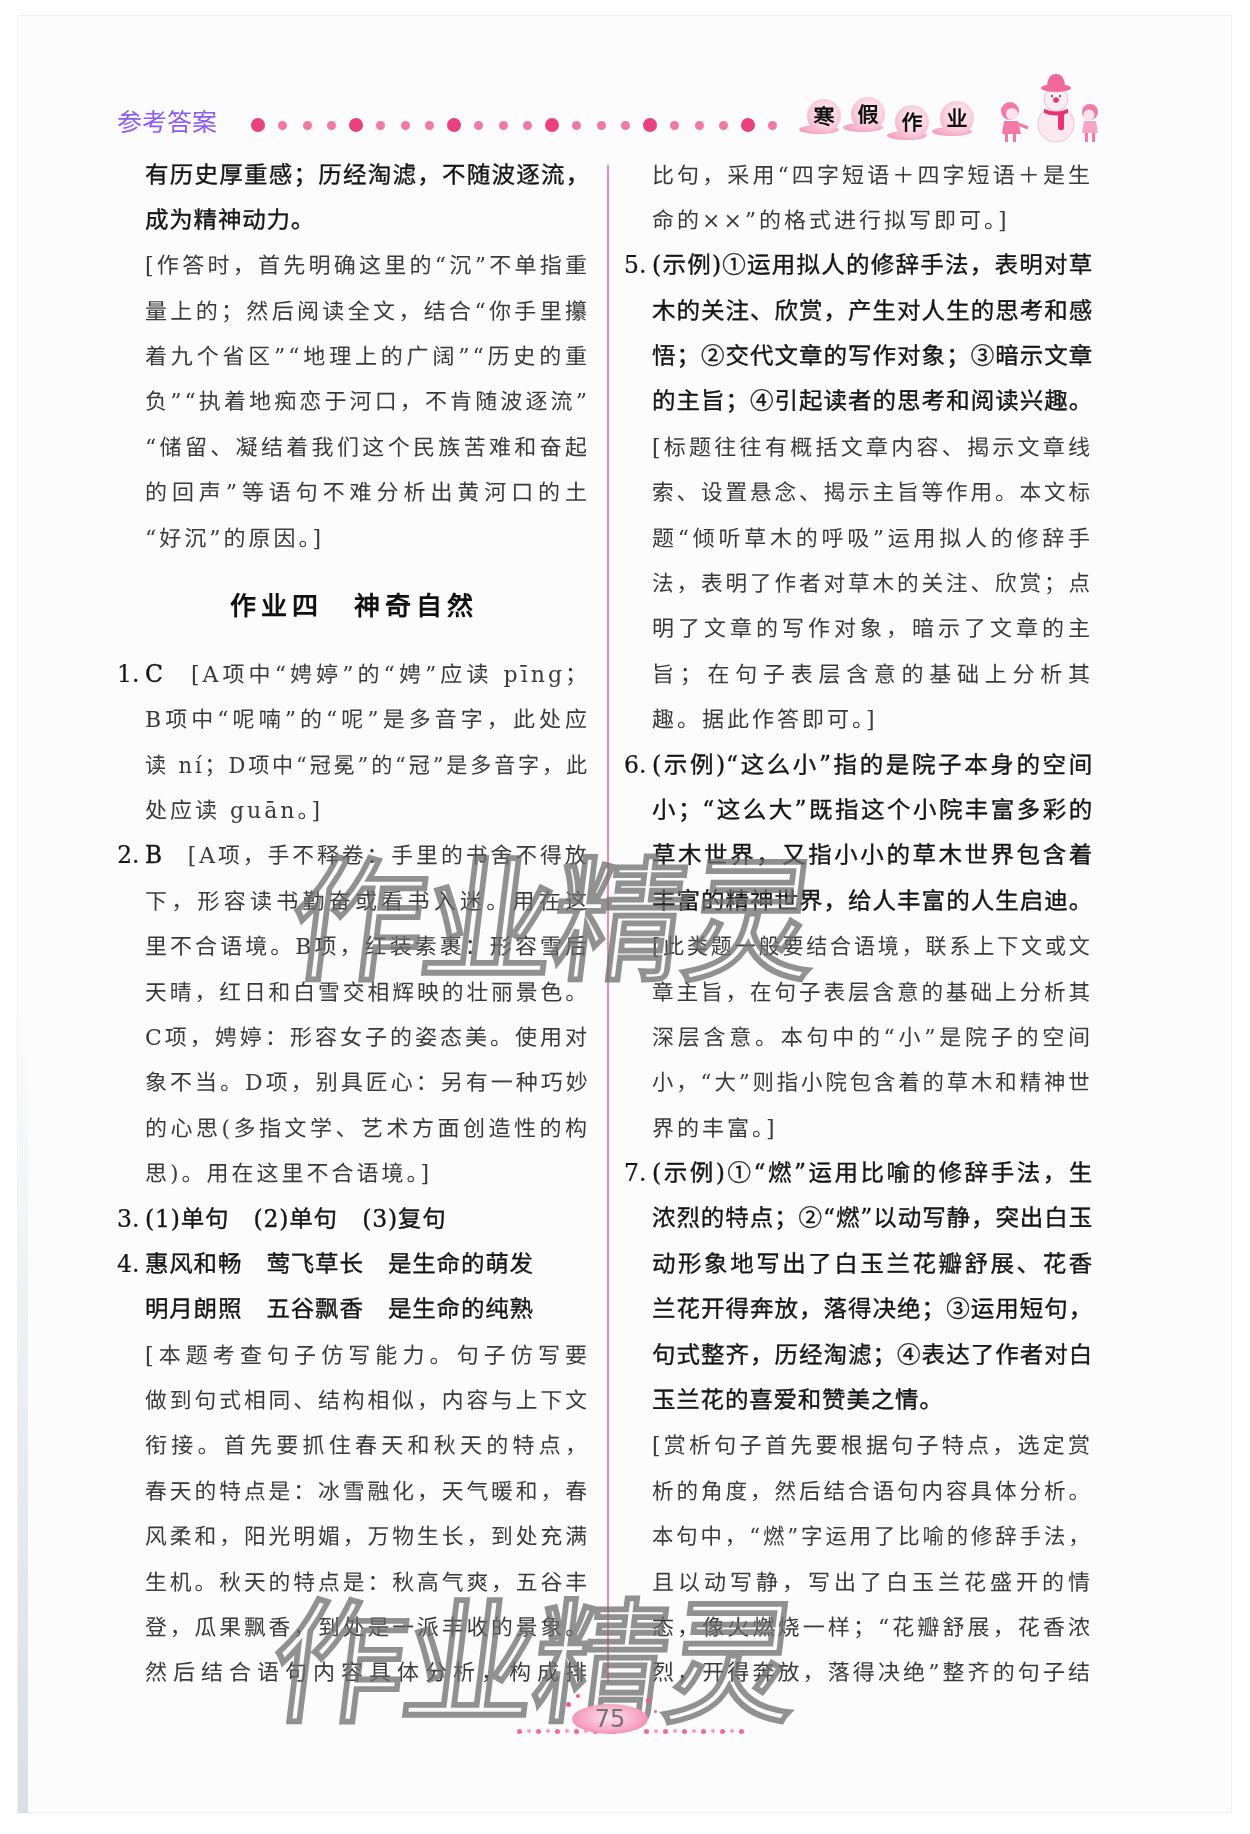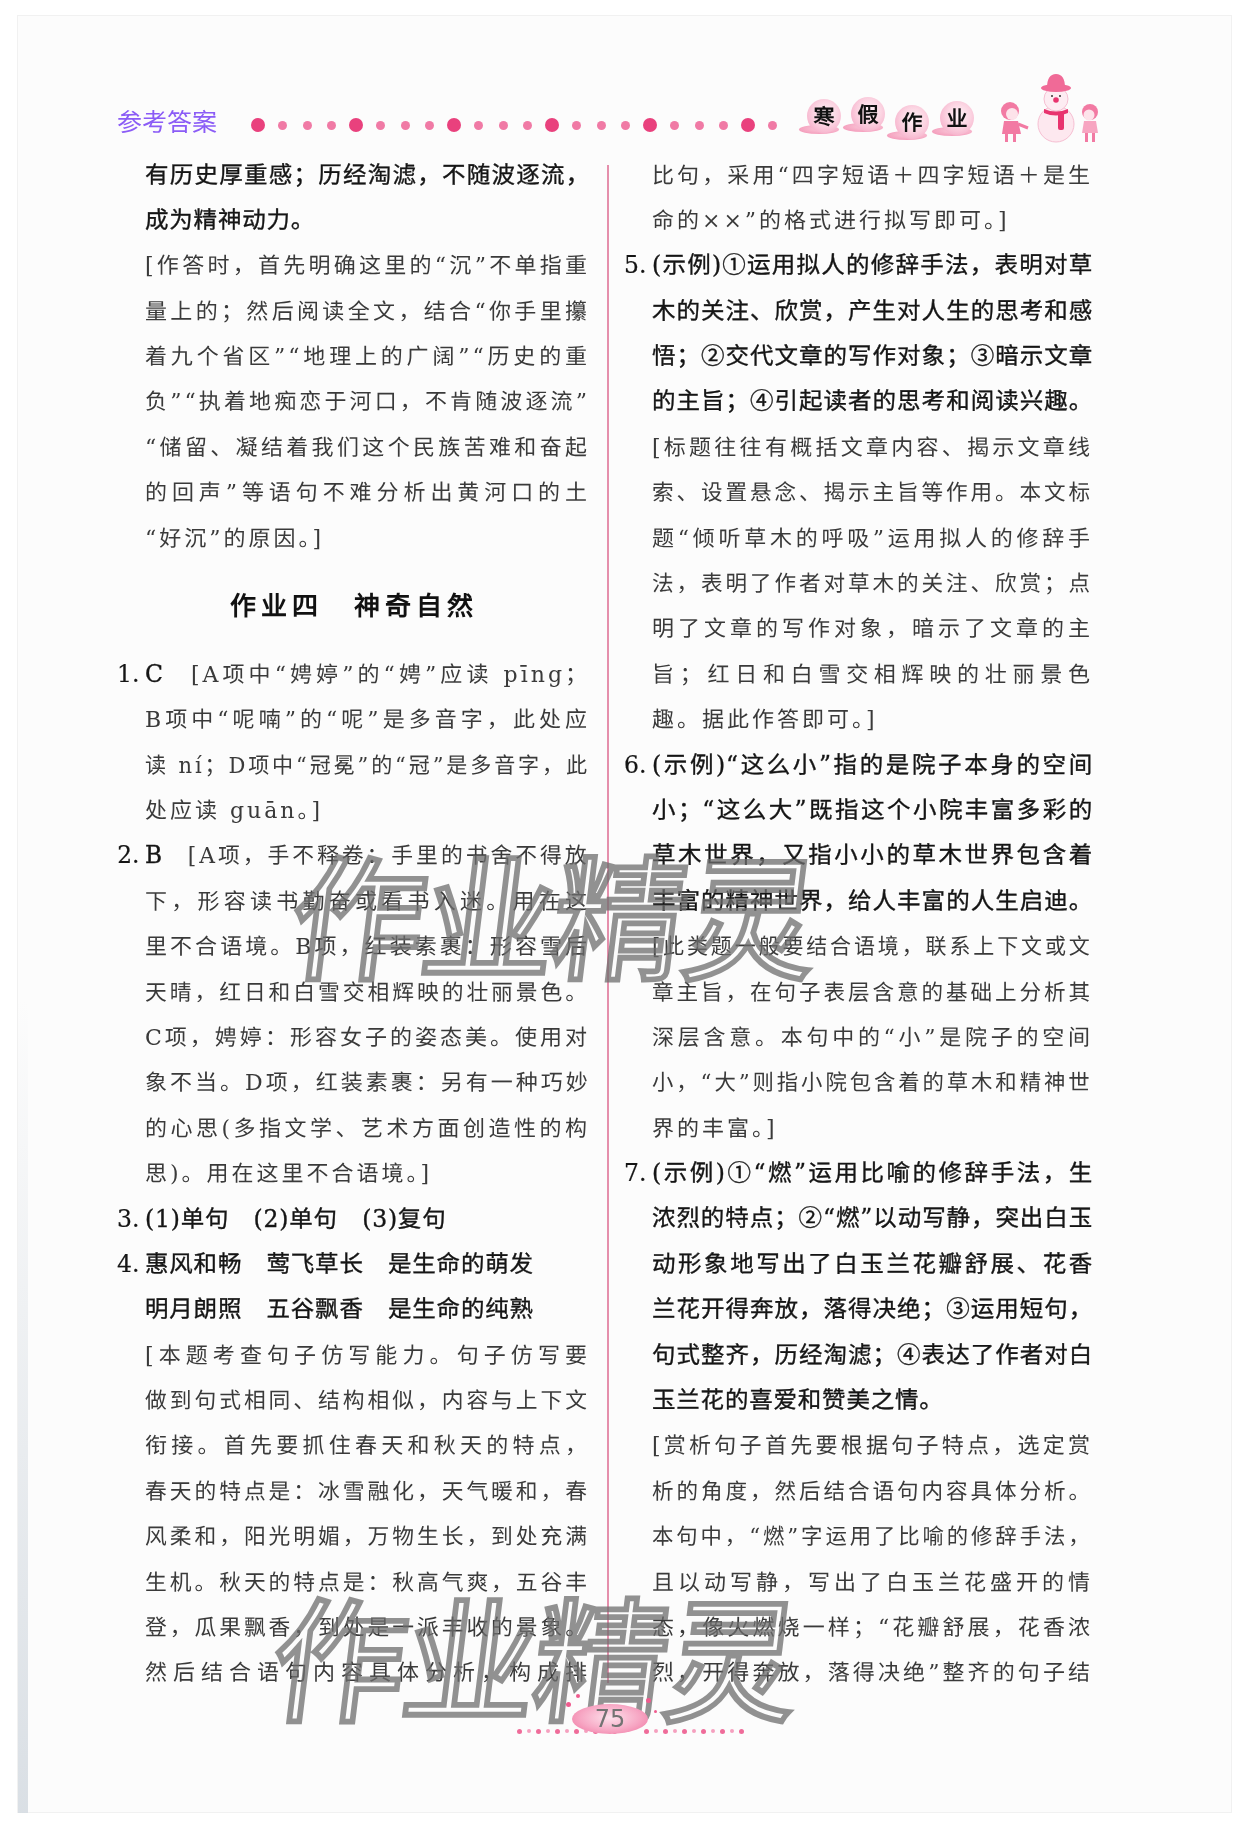--- a/index.html
+++ b/index.html
@@ -193,21 +193,21 @@
 
   <div class="ln j"><span class="n">1.</span><span class="a">C</span><span class="e">　[A项中“娉婷”的“娉”应读 pīng；</span></div>
   <div class="ln j"><span class="e">B项中“呢喃”的“呢”是多音字，此处应</span></div>
   <div class="ln j" style="transform-origin: left center; transform: scaleX(0.956989);"><span class="e">读 ní；D项中“冠冕”的“冠”是多音字，此</span></div>
   <div class="ln l"><span class="e">处应读 guān。]</span></div>
   <div class="ln j" style="transform-origin: left center; transform: scaleX(0.991091);"><span class="n">2.</span><span class="a">B</span><span class="e">　[A项，手不释卷：手里的书舍不得放</span></div>
   <div class="ln j"><span class="e">下，形容读书勤奋或看书入迷。用在这</span></div>
   <div class="ln j"><span class="e">里不合语境。B项，红装素裹：形容雪后</span></div>
   <div class="ln j" style="transform-origin: left center; transform: scaleX(0.988889);"><span class="e">天晴，红日和白雪交相辉映的壮丽景色。</span></div>
   <div class="ln j"><span class="e">C项，娉婷：形容女子的姿态美。使用对</span></div>
-  <div class="ln j"><span class="e">象不当。D项，红装素裹：另有一种巧妙</span></div>
+  <div class="ln j"><span class="e">象不当。D项，别具匠心：另有一种巧妙</span></div>
   <div class="ln j"><span class="e">的心思(多指文学、艺术方面创造性的构</span></div>
   <div class="ln l"><span class="e">思)。用在这里不合语境。]</span></div>
   <div class="ln l"><span class="n">3.</span><span class="a">(1)单句　(2)单句　(3)复句</span></div>
   <div class="ln l"><span class="n">4.</span><span class="a">惠风和畅　莺飞草长　是生命的萌发</span></div>
   <div class="ln l"><span class="a">明月朗照　五谷飘香　是生命的纯熟</span></div>
   <div class="ln j"><span class="e">[本题考查句子仿写能力。句子仿写要</span></div>
   <div class="ln j" style="transform-origin: left center; transform: scaleX(0.988889);"><span class="e">做到句式相同、结构相似，内容与上下文</span></div>
   <div class="ln j"><span class="e">衔接。首先要抓住春天和秋天的特点，</span></div>
   <div class="ln j" style="transform-origin: left center; transform: scaleX(0.988889);"><span class="e">春天的特点是：冰雪融化，天气暖和，春</span></div>
   <div class="ln j" style="transform-origin: left center; transform: scaleX(0.988889);"><span class="e">风柔和，阳光明媚，万物生长，到处充满</span></div>
@@ -221,21 +221,21 @@
   <div class="ln l"><span class="e">命的××”的格式进行拟写即可。]</span></div>
   <div class="ln j"><span class="n">5.</span><span class="a">(示例)①运用拟人的修辞手法，表明对草</span></div>
   <div class="ln j"><span class="a">木的关注、欣赏，产生对人生的思考和感</span></div>
   <div class="ln j"><span class="a">悟；②交代文章的写作对象；③暗示文章</span></div>
   <div class="ln j"><span class="a">的主旨；④引起读者的思考和阅读兴趣。</span></div>
   <div class="ln j"><span class="e">[标题往往有概括文章内容、揭示文章线</span></div>
   <div class="ln j" style="transform-origin: left center; transform: scaleX(0.98);"><span class="e">索、设置悬念、揭示主旨等作用。本文标</span></div>
   <div class="ln j"><span class="e">题“倾听草木的呼吸”运用拟人的修辞手</span></div>
   <div class="ln j" style="transform-origin: left center; transform: scaleX(0.98);"><span class="e">法，表明了作者对草木的关注、欣赏；点</span></div>
   <div class="ln j"><span class="e">明了文章的写作对象，暗示了文章的主</span></div>
-  <div class="ln j"><span class="e">旨；红日和白雪交相辉映的壮丽景色</span></div>
+  <div class="ln j"><span class="e">旨；在句子表层含意的基础上分析其</span></div>
   <div class="ln l"><span class="e">趣。据此作答即可。]</span></div>
   <div class="ln j"><span class="n">6.</span><span class="a">(示例)“这么小”指的是院子本身的空间</span></div>
   <div class="ln j"><span class="a">小；“这么大”既指这个小院丰富多彩的</span></div>
   <div class="ln j"><span class="a">草木世界，又指小小的草木世界包含着</span></div>
   <div class="ln j"><span class="a">丰富的精神世界，给人丰富的人生启迪。</span></div>
   <div class="ln j" style="transform-origin: left center; transform: scaleX(0.954545);"><span class="e">[此类题一般要结合语境，联系上下文或文</span></div>
   <div class="ln j" style="transform-origin: left center; transform: scaleX(0.98);"><span class="e">章主旨，在句子表层含意的基础上分析其</span></div>
   <div class="ln j"><span class="e">深层含意。本句中的“小”是院子的空间</span></div>
   <div class="ln j" style="transform-origin: left center; transform: scaleX(0.971366);"><span class="e">小，“大”则指小院包含着的草木和精神世</span></div>
   <div class="ln l"><span class="e">界的丰富。]</span></div>

